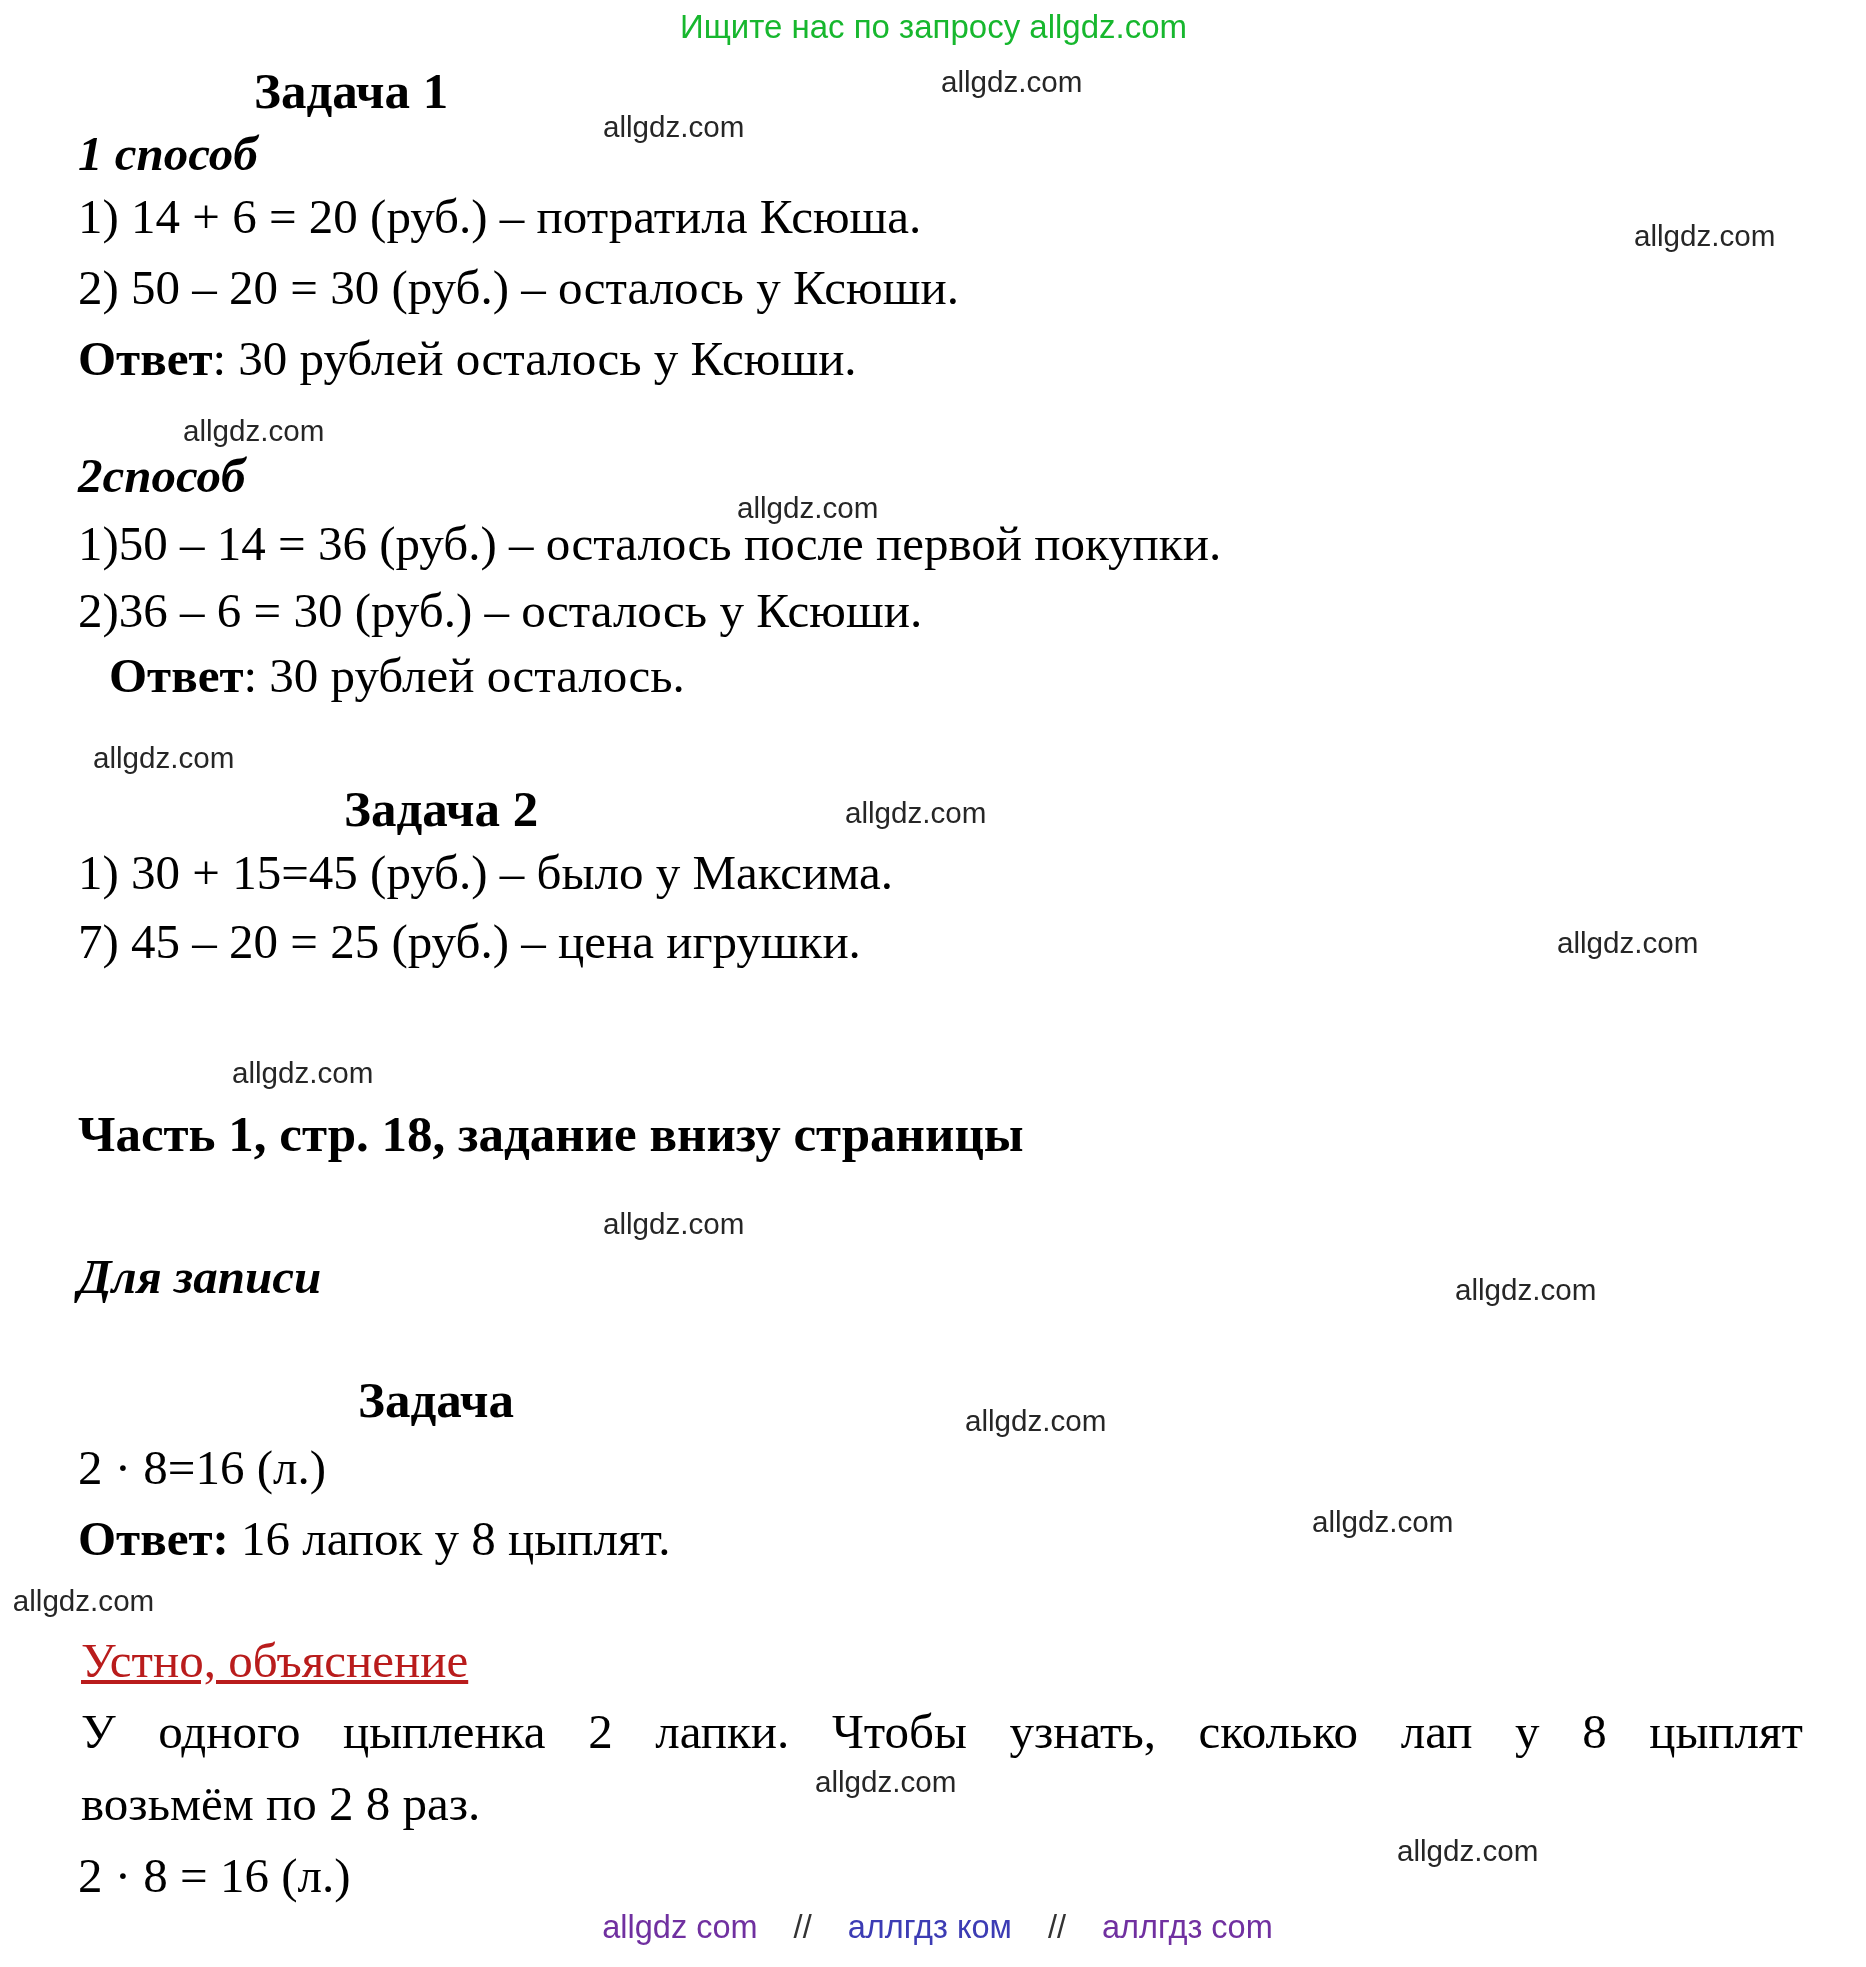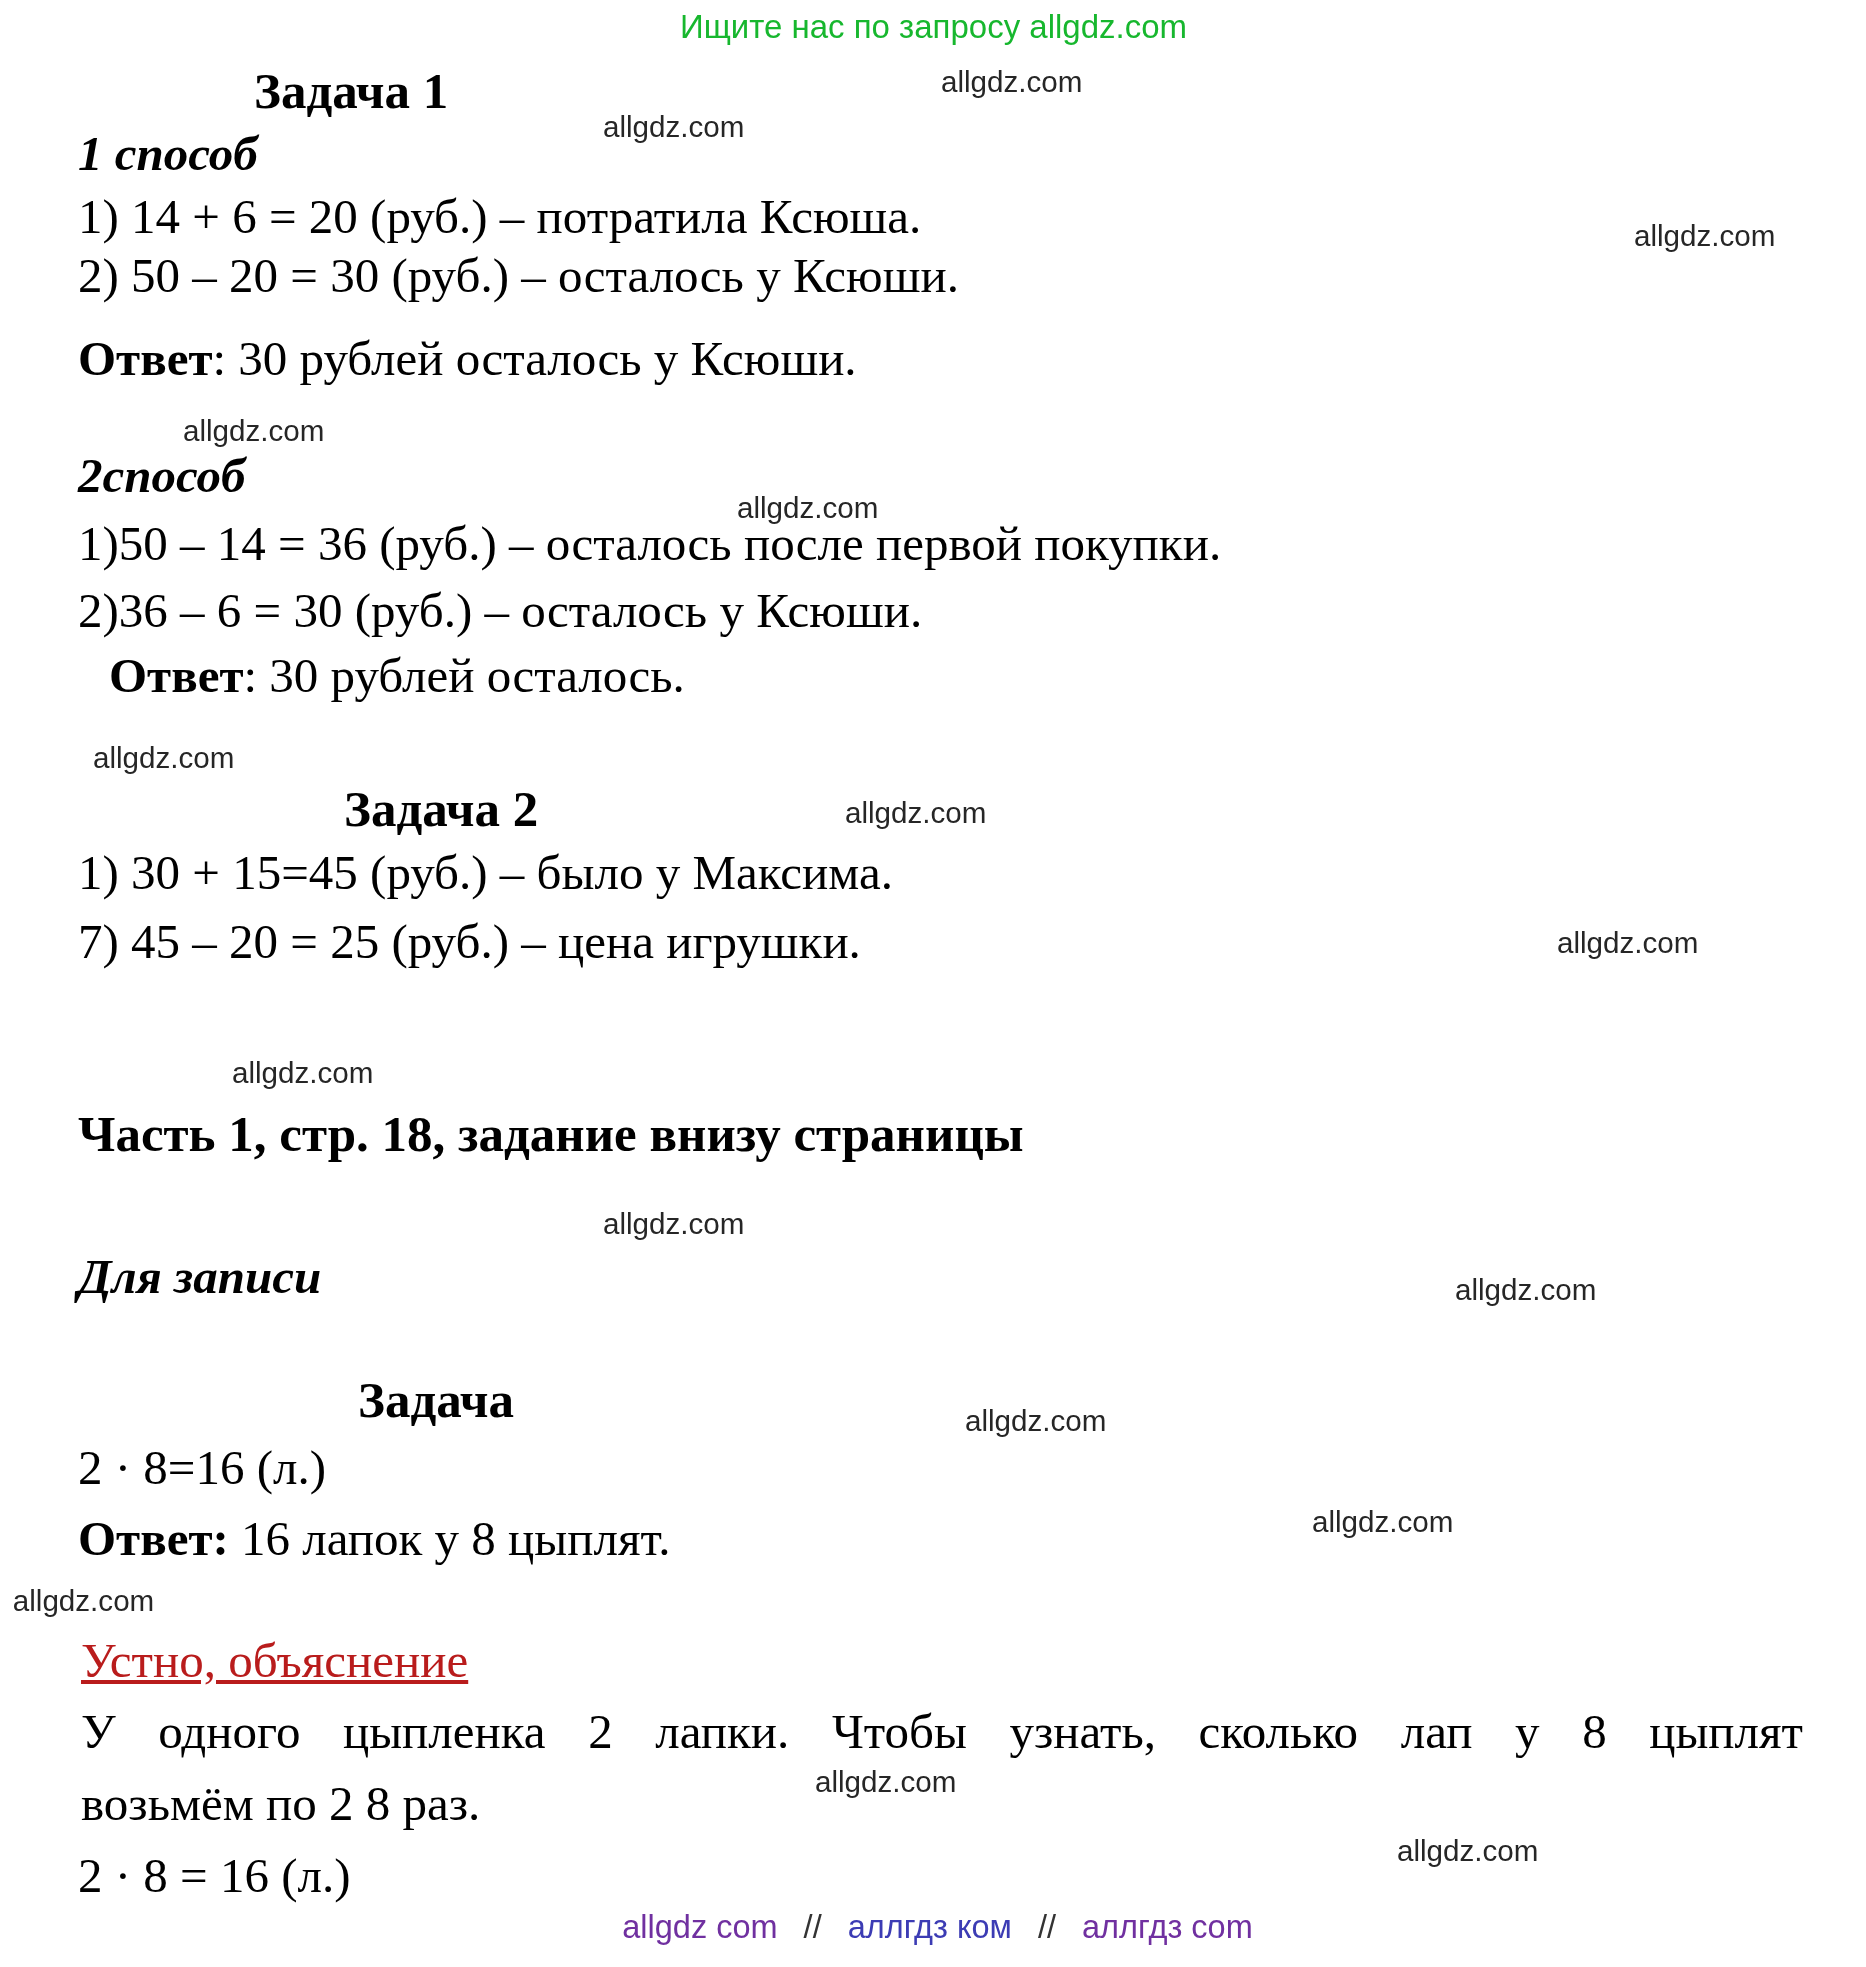--- a/index.html
+++ b/index.html
@@ -46,21 +46,21 @@
     white-space: normal;
     width: 1722px;
     text-align: justify;
     text-align-last: justify;
   }
   .footer {
     position: absolute;
     top: 1909px; left: 0; width: 100%;
     display: flex;
     justify-content: center;
-    gap: 26px;
+    gap: 36px;
     font-family: "Liberation Sans", sans-serif;
     font-size: 32.5px;
     padding-left: 8px;
   }
   .fp { color: #7030a0; }
   .fb { color: #3c3cb4; }
   .fs { color: #333333; }
 </style>
 </head>
 <body>
@@ -83,21 +83,21 @@
   <div class="wm" style="left:965px;  top:1404px;">allgdz.com</div>
   <div class="wm" style="left:1312px; top:1505px;">allgdz.com</div>
   <div class="wm" style="left:12.8px;   top:1584px;">allgdz.com</div>
   <div class="wm" style="left:815px;  top:1765px;">allgdz.com</div>
   <div class="wm" style="left:1397px; top:1834px;">allgdz.com</div>
 
   <div class="line heading" style="top:62px; left:254px;">Задача 1</div>
 
   <div class="line bi" style="top:126px;">1 способ</div>
   <div class="line" style="top:189px;">1) 14 + 6 = 20 (руб.) – потратила Ксюша.</div>
-  <div class="line" style="top:248px;text-align:center;">2) 50 – 20 = 30 (руб.) – осталось у Ксюши.</div>
+  <div class="line" style="top:260px;text-align:center;">2) 50 – 20 = 30 (руб.) – осталось у Ксюши.</div>
   <div class="line" style="top:331px;"><span class="bold">Ответ</span><span>: 30 рублей осталось у Ксюши.</span></div>
 
   <div class="line bi" style="top:448px;">2способ</div>
   <div class="line" style="top:516px;">1)50 – 14 = 36 (руб.) – осталось после первой покупки.</div>
   <div class="line" style="top:583px;">2)36 – 6 = 30 (руб.) – осталось у Ксюши.</div>
   <div class="line" style="top:648px;margin-left:31px;"><span class="bold">Ответ</span><span>: 30 рублей осталось.</span></div>
 
   <div class="line heading" style="top:780px; left:344px;">Задача 2</div>
   <div class="line" style="top:845px;">1) 30 + 15=45 (руб.) – было у Максима.</div>
   <div class="line" style="top:914px;">7) 45 – 20 = 25 (руб.) – цена игрушки.</div>

